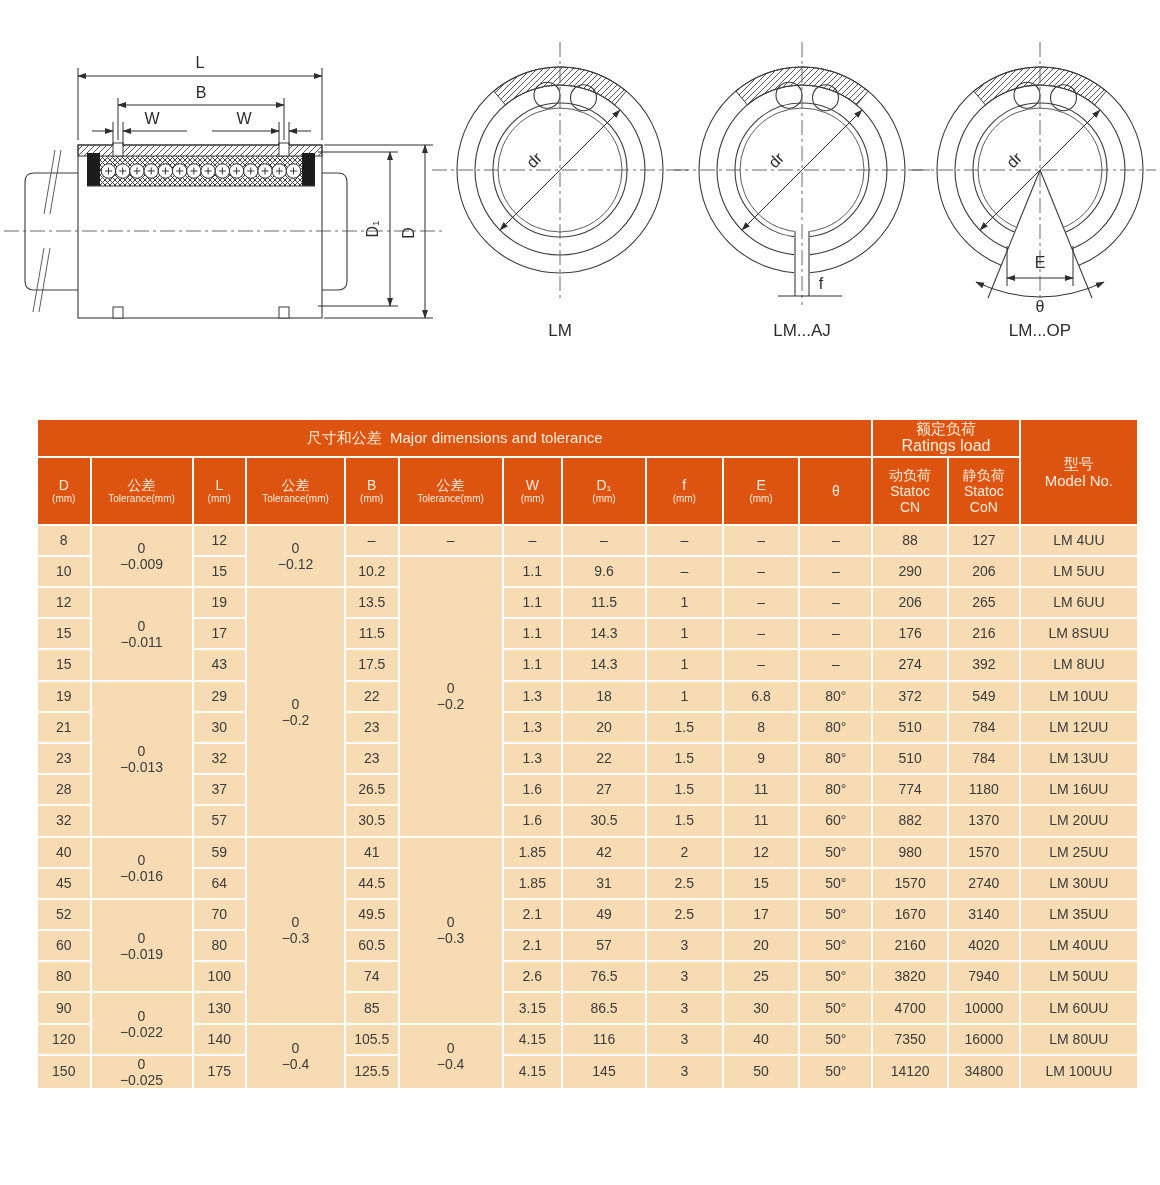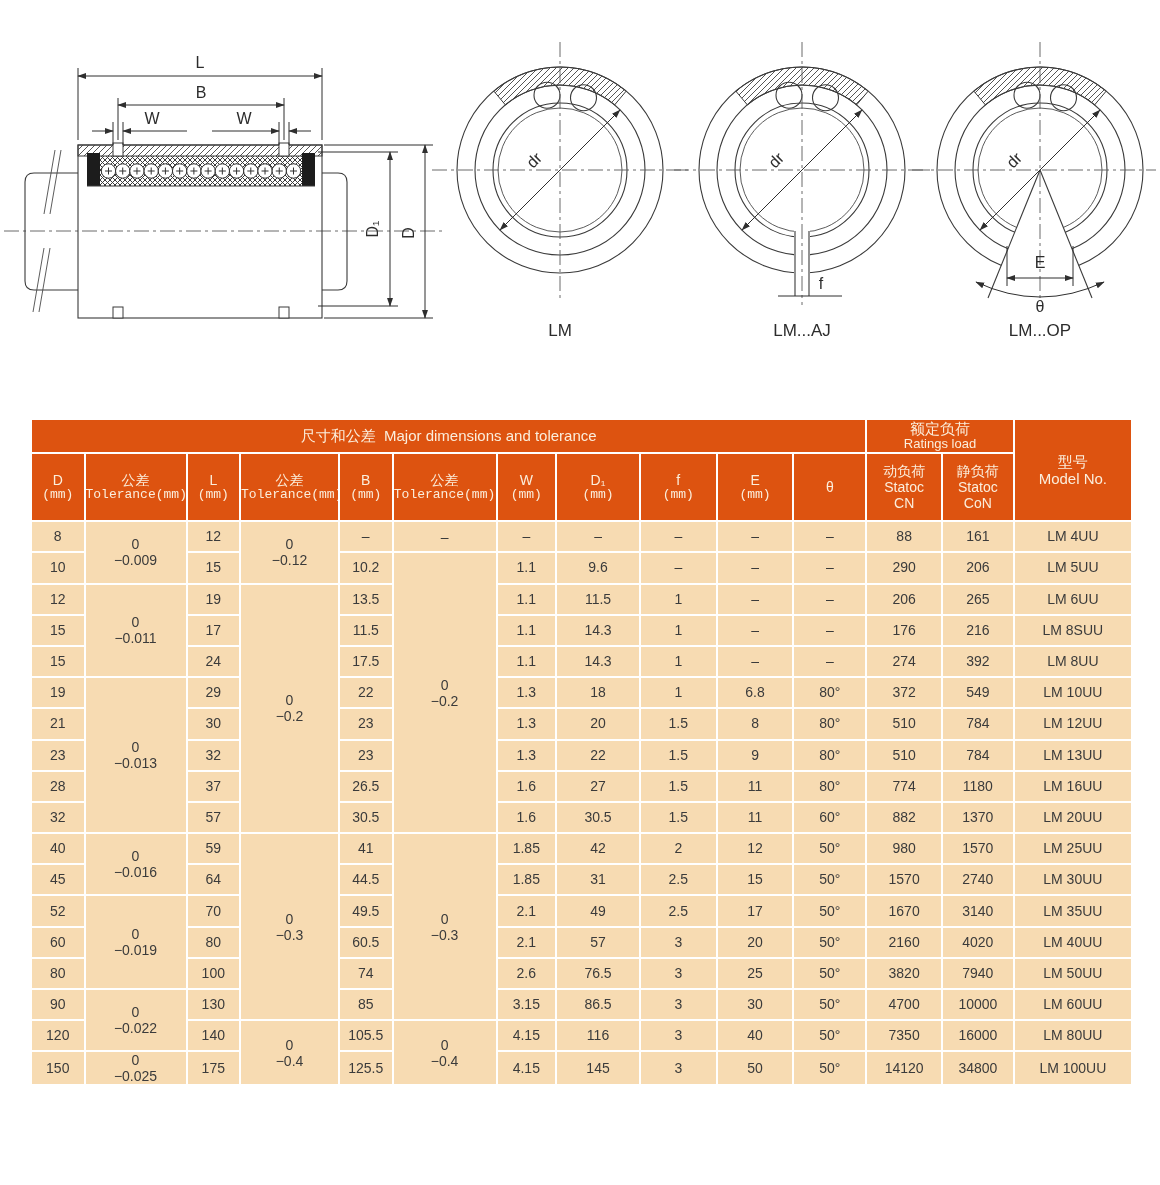--- a/index.html
+++ b/index.html
@@ -10,34 +10,34 @@
   
   .drawing{position:absolute;left:0;top:0;width:1160px;height:405px;}
   .ln{stroke:#3a3a3a;stroke-width:1.1;fill:none;}
   .thin{stroke:#4a4a4a;stroke-width:0.9;fill:none;}
   .cl{stroke:#5a5a5a;stroke-width:0.9;fill:none;stroke-dasharray:15 4 3 4;}
   .dim{stroke:#2f2f2f;stroke-width:1;fill:none;}
   .svgtxt{fill:#2c2c2c;font-family:"Liberation Sans","DejaVu Sans",sans-serif;font-size:16px;}
   .svgcap{fill:#2c2c2c;font-family:"Liberation Sans","DejaVu Sans",sans-serif;font-size:17px;}
   
   .spec-table{
-    position:absolute;left:30px;top:418px;width:1103px;
+    position:absolute;left:36px;top:418px;width:1103px;
     border-collapse:collapse;table-layout:fixed;
   }
   .spec-table th,.spec-table td{
     border:2px solid #ffffff;text-align:center;vertical-align:middle;padding:0;
     overflow:hidden;
   }
   .spec-table thead th{
     background:#DD5310;color:#FBEEDC;font-weight:normal;line-height:1.15;
   }
   .title-row th{height:30px;font-size:15px;}
   .col-row th{height:66px;font-size:14px;}
-  .col-row .sub{font-size:13px;font-family:Liberation Mono, monospace;}
-  .ratings-en{font-size:13px;}
+  .col-row .sub{font-size:10px;}
+  .ratings-en{font-size:16px;}
   .spec-table tbody td{
     background:#F7DBB2;color:#3B3B3B;font-size:14px;height:29.2px;line-height:15px;
   }
   .spec-table tbody td.tol div{line-height:16px;}
 </style>
 </head>
 <body>
 
 <div class="page">
 
@@ -302,21 +302,21 @@
           <td>–</td>
           <td rowspan="1" class="tol">
             <div>–</div>
           </td>
           <td>–</td>
           <td>–</td>
           <td>–</td>
           <td>–</td>
           <td>–</td>
           <td>88</td>
-          <td>161</td>
+          <td>127</td>
           <td>LM 4UU</td>
         </tr>
         <tr>
           <td>10</td>
           <td>15</td>
           <td>10.2</td>
           <td rowspan="9" class="tol">
             <div>0</div>
             <div>−0.2</div>
           </td>
@@ -358,21 +358,21 @@
           <td>14.3</td>
           <td>1</td>
           <td>–</td>
           <td>–</td>
           <td>176</td>
           <td>216</td>
           <td>LM 8SUU</td>
         </tr>
         <tr>
           <td>15</td>
-          <td>24</td>
+          <td>43</td>
           <td>17.5</td>
           <td>1.1</td>
           <td>14.3</td>
           <td>1</td>
           <td>–</td>
           <td>–</td>
           <td>274</td>
           <td>392</td>
           <td>LM 8UU</td>
         </tr>

